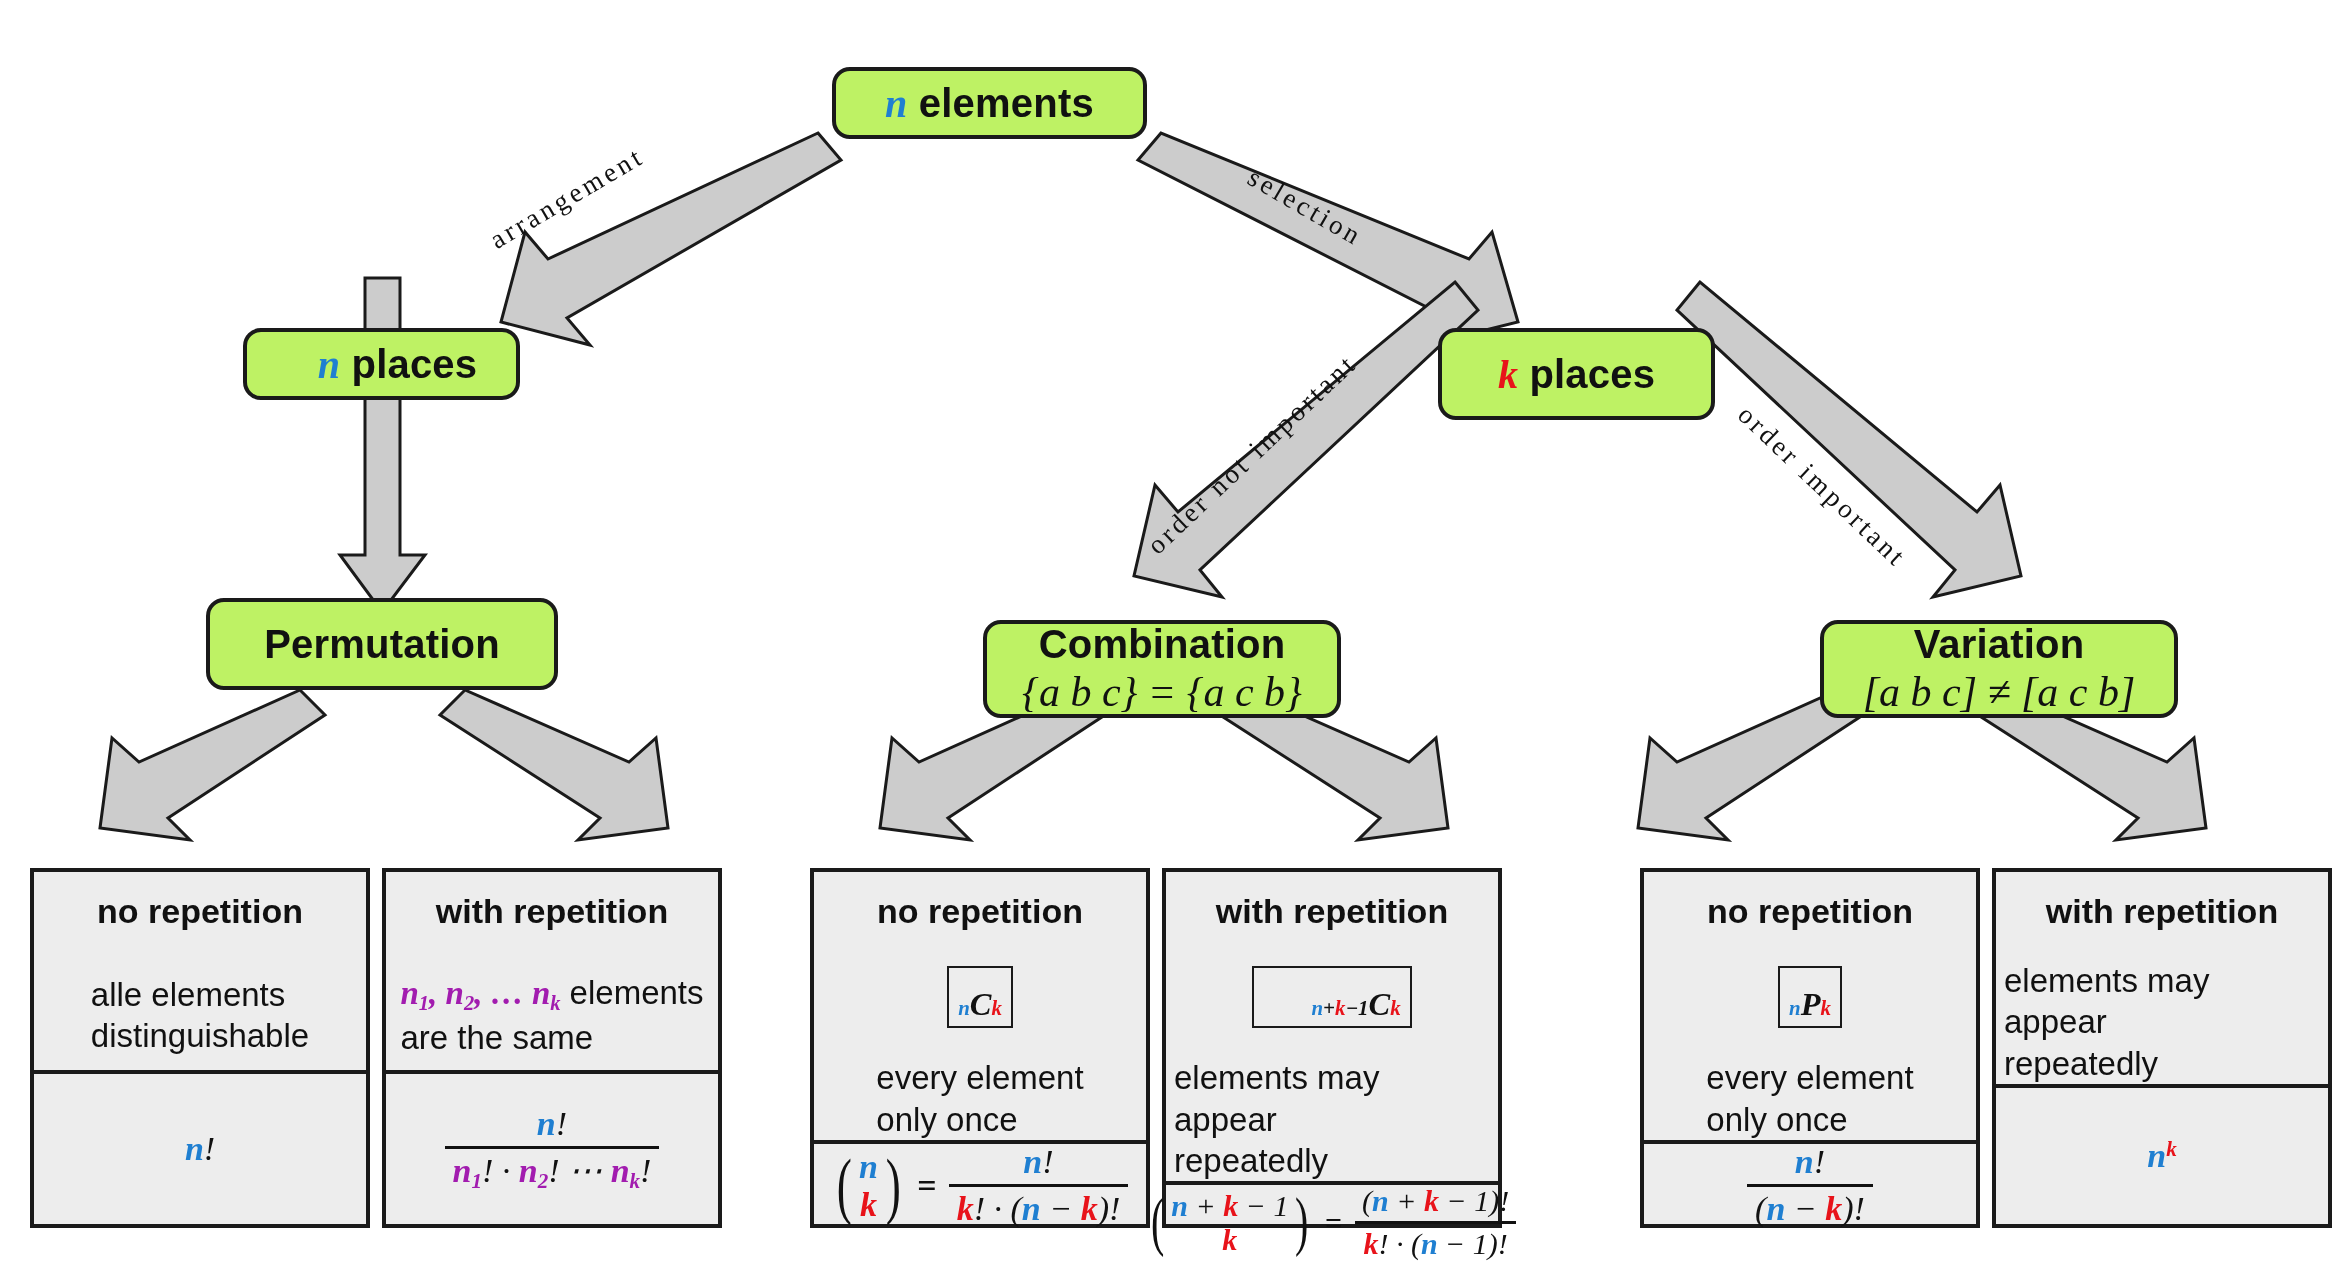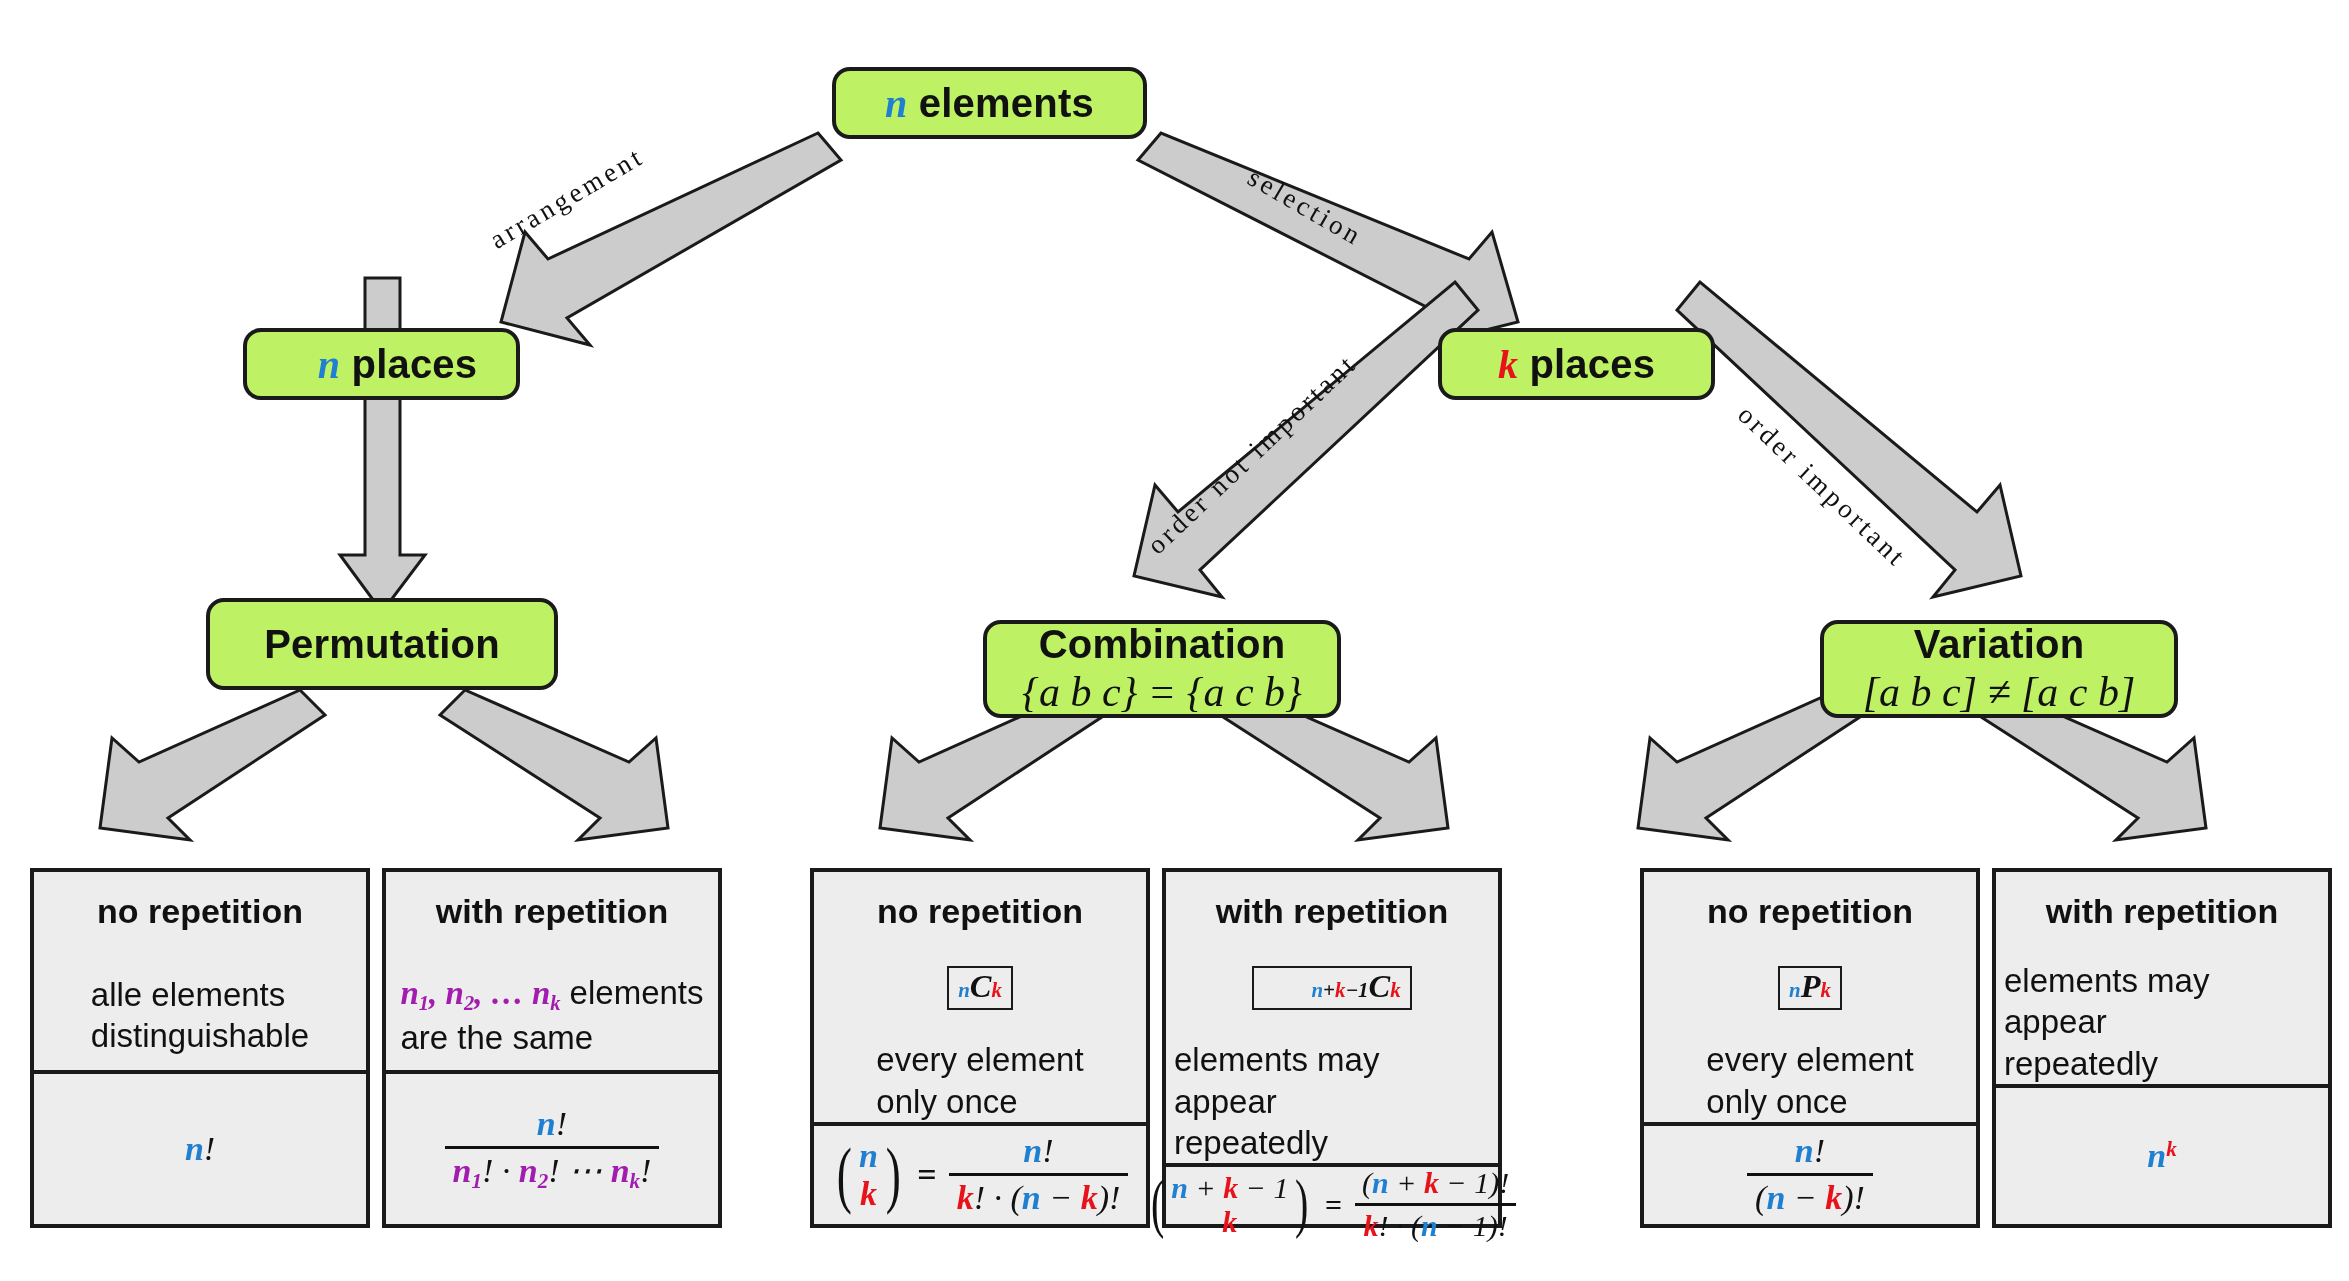--- a/index.html
+++ b/index.html
@@ -17,21 +17,21 @@
   .node .t2{font-family:"Liberation Serif",serif;font-style:italic;font-size:42px;color:#111;line-height:1.15;margin-top:2px;}
 
   
   .leaf{
     position:absolute;background:#ededed;border:4px solid #1a1a1a;box-sizing:border-box;
     display:flex;flex-direction:column;z-index:3;
   }
   .leaf .top{flex:1 1 auto;display:flex;flex-direction:column;align-items:center;
     padding-top:20px;box-sizing:border-box;gap:29px;}
   .leaf .ttl{font-size:34px;font-weight:bold;color:#111;line-height:1.15;}
-  .leaf .badge{display:inline-block;border:2px solid #1a1a1a;padding:0 9px 3px 9px;margin-top:6px;
+  .leaf .badge{display:inline-block;border:2px solid #1a1a1a;padding:18px 9px 3px 9px;margin-top:6px;
     font-family:"Liberation Serif",serif;font-style:italic;font-weight:bold;font-size:29px;line-height:1.15;color:#111;}
   .leaf .desc{font-size:33px;color:#111;line-height:1.25;margin-top:auto;margin-bottom:auto;padding:0 8px;}
   .leaf .formula{border-top:4px solid #1a1a1a;height:150px;display:flex;align-items:center;
     justify-content:center;font-family:"Liberation Serif",serif;font-style:italic;font-size:34px;color:#111;}
 
   
   .b{color:#1f7fd1;font-weight:bold;}
   .r{color:#e8131a;font-weight:bold;}
   .g{color:#a21caf;font-weight:bold;}
   .k{color:#111;}
@@ -100,21 +100,21 @@
       <span class="b" style="font-family:'Liberation Serif',serif;font-style:italic;">n</span><span> elements</span>
     </div>
   </div>
 
   <div class="node" style="left:243px;top:328px;width:277px;height:72px;padding-left:32px;">
     <div class="t1">
       <span class="b" style="font-family:'Liberation Serif',serif;font-style:italic;">n</span><span> places</span>
     </div>
   </div>
 
-  <div class="node" style="left:1438px;top:328px;width:277px;height:72px;">
+  <div class="node" style="left:1438px;top:328px;width:277px;height:92px;">
     <div class="t1">
       <span class="r" style="font-family:'Liberation Serif',serif;font-style:italic;">k</span><span> places</span>
     </div>
   </div>
 
   <div class="node" style="left:206px;top:598px;width:352px;height:92px;">
     <div class="t1">Permutation</div>
   </div>
 
   <div class="node" style="left:983px;top:592px;width:358px;height:98px;margin-top:28px;">

